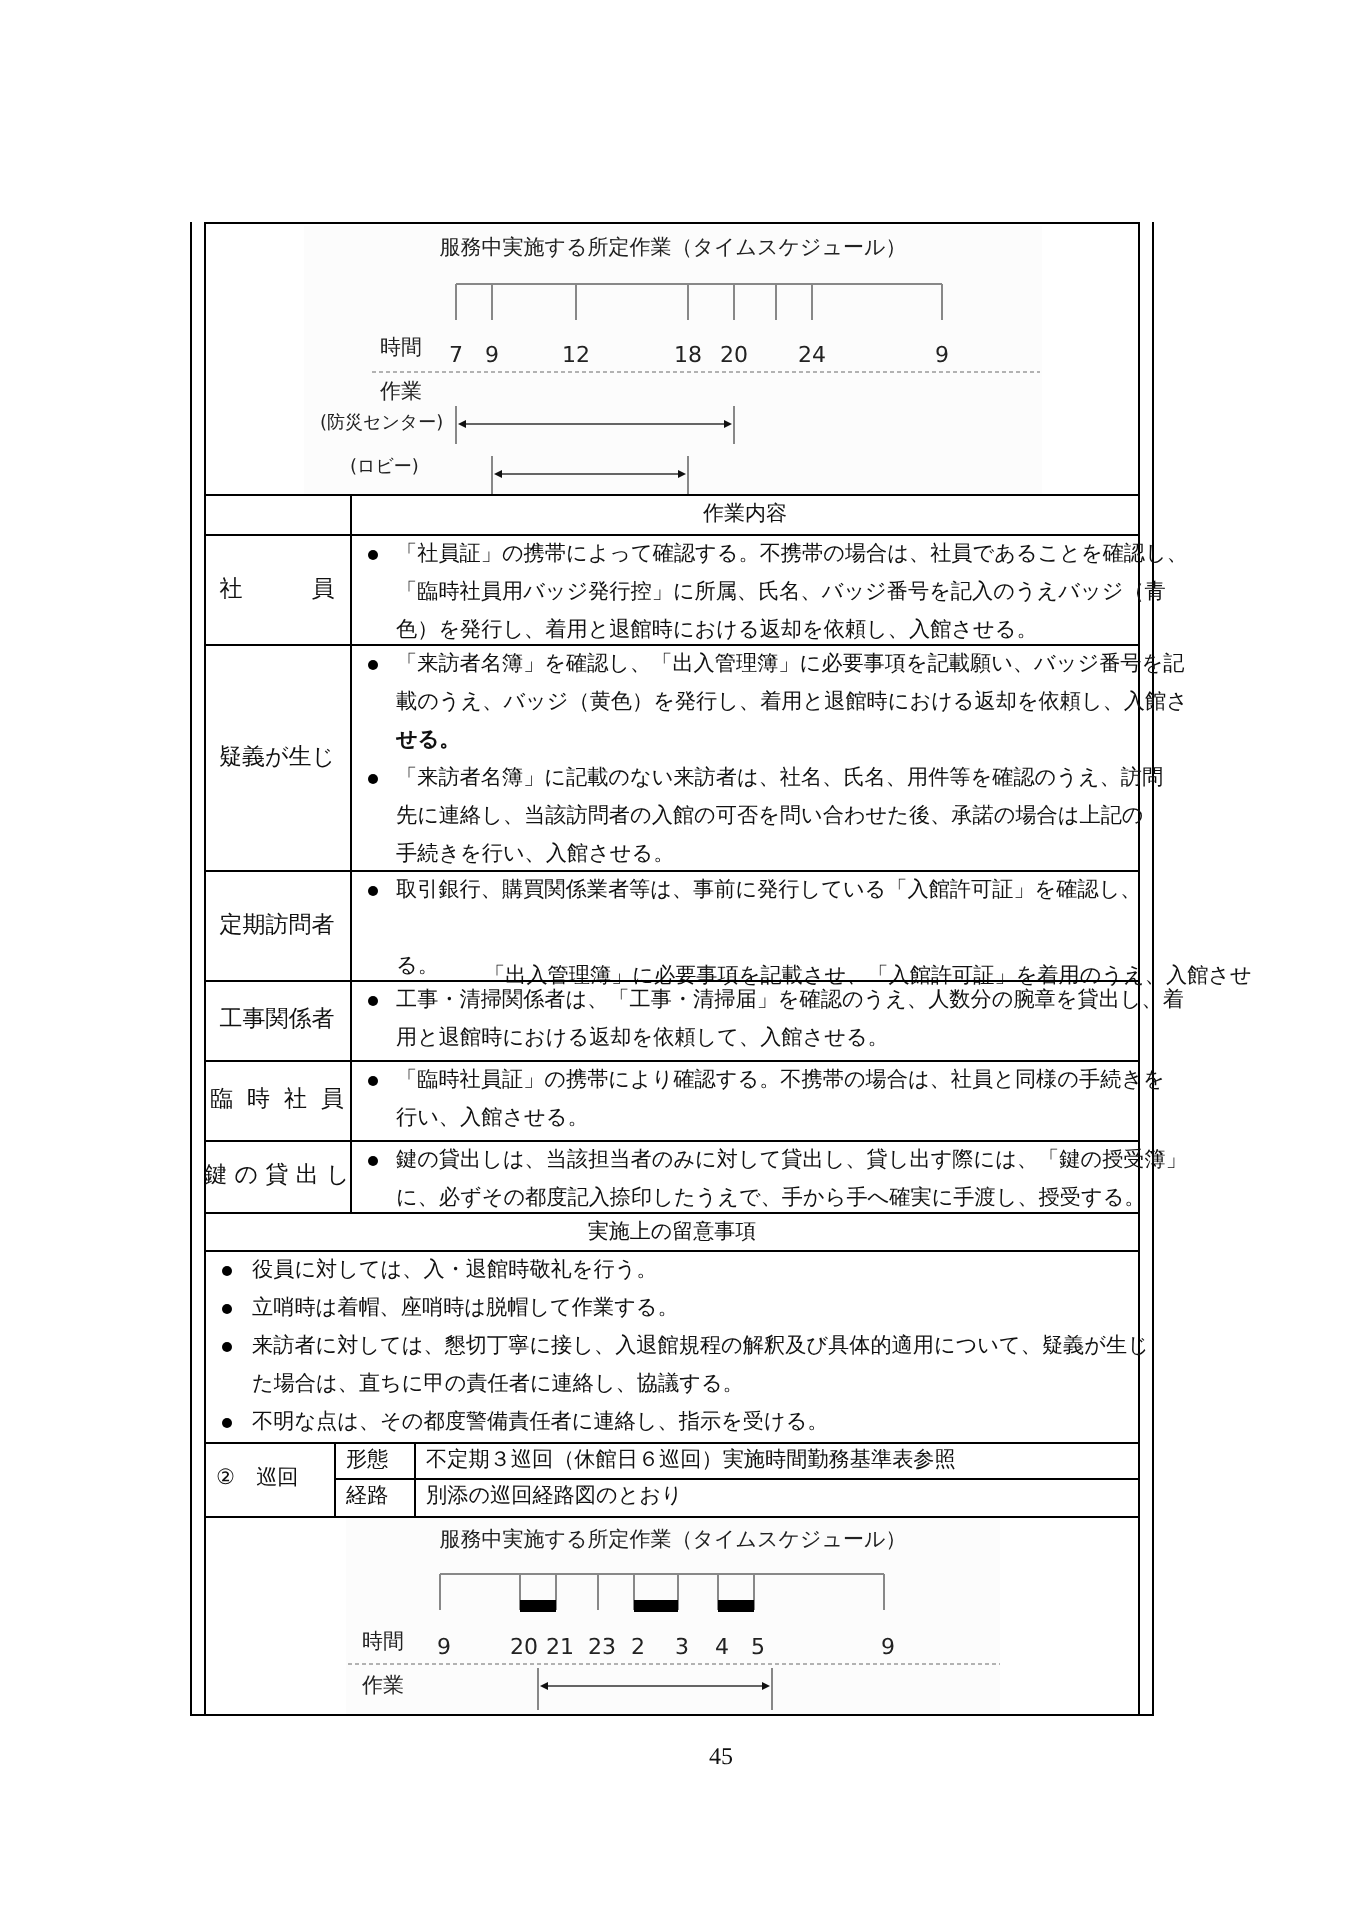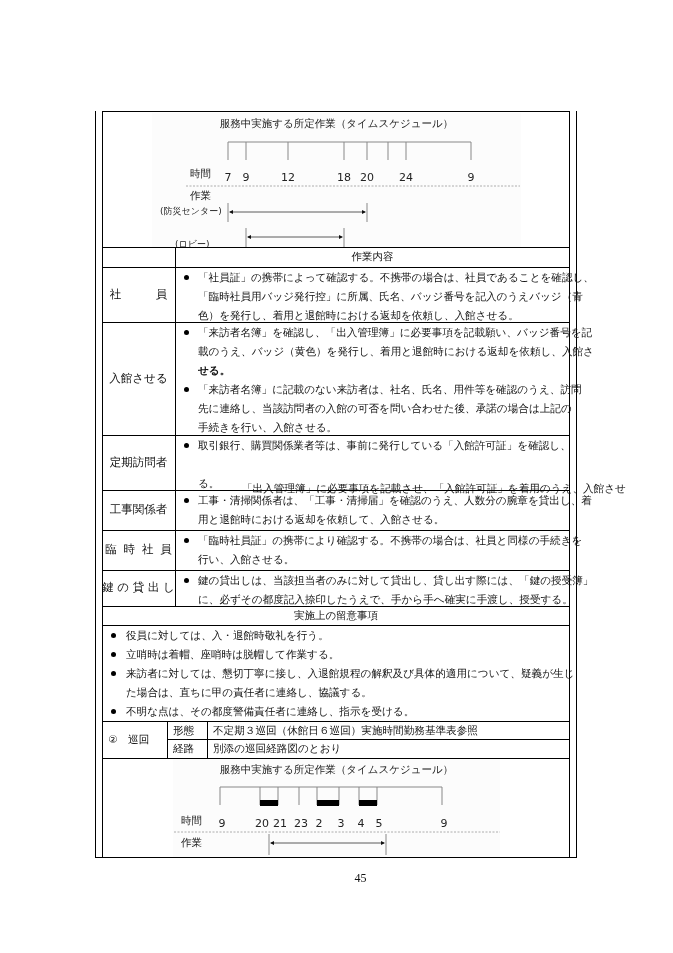--- a/index.html
+++ b/index.html
@@ -55,35 +55,35 @@
     <polygon points="366,212 362,210 362,214" fill="#111"></polygon>
     <line x1="246" y1="228" x2="246" y2="247" stroke="#888" stroke-width="1"></line>
     <line x1="344" y1="228" x2="344" y2="247" stroke="#888" stroke-width="1"></line>
     <line x1="248" y1="237" x2="342" y2="237" stroke="#333" stroke-width="0.8"></line>
     <polygon points="247,237 251,235 251,239" fill="#111"></polygon>
     <polygon points="343,237 339,235 339,239" fill="#111"></polygon>
   </svg>
 <div class="chart-text" style="left:190px;top:167px;font-size:10.5px;">時間</div>
 <div class="chart-text" style="left:190px;top:189px;font-size:10.5px;">作業</div>
 <div class="chart-text" style="left:160px;top:205px;font-size:9px;">(防災センター)</div>
-<div class="chart-text" style="left:175px;top:227px;font-size:9px;margin-top:11px;">(ロビー)</div>
+<div class="chart-text" style="left:175px;top:227px;font-size:9px;">(ロビー)</div>
 
 <div class="hline" style="left:102px;top:247px;width:468px;"></div>
 <div class="vline" style="left:175px;top:247px;height:359px;"></div>
 <div class="cell-label" style="left:175px;width:395px;top:250px;font-size:10.5px;">作業内容</div>
 
 <div id="table-rows">
     <div class="hline" style="left:102px;top:267px;width:468px;"></div>
     <div class="cell-label" style="left:102px;width:73px;top:286.5px;">社　　　員</div>
     <div class="bullet" style="left:184px;top:275px;"></div>
     <div class="txt" style="left:198px;top:268px;">「社員証」の携帯によって確認する。不携帯の場合は、社員であることを確認し、</div>
     <div class="txt" style="left:198px;top:287px;">「臨時社員用バッジ発行控」に所属、氏名、バッジ番号を記入のうえバッジ（青</div>
     <div class="txt" style="left:198px;top:306px;">色）を発行し、着用と退館時における返却を依頼し、入館させる。</div>
     <div class="hline" style="left:102px;top:322px;width:468px;"></div>
-    <div class="cell-label" style="left:102px;width:73px;top:370.5px;">入館させる</div>
+    <div class="cell-label" style="left:102px;width:73px;top:370.5px;">疑義が生じ</div>
     <div class="bullet" style="left:184px;top:330px;"></div>
     <div class="txt" style="left:198px;top:323px;">「来訪者名簿」を確認し、「出入管理簿」に必要事項を記載願い、バッジ番号を記</div>
     <div class="txt" style="left:198px;top:342px;">載のうえ、バッジ（黄色）を発行し、着用と退館時における返却を依頼し、入館さ</div>
     <div class="txt" style="left:198px;top:361px;font-weight:bold;">せる。</div>
     <div class="bullet" style="left:184px;top:387px;"></div>
     <div class="txt" style="left:198px;top:380px;">「来訪者名簿」に記載のない来訪者は、社名、氏名、用件等を確認のうえ、訪問</div>
     <div class="txt" style="left:198px;top:399px;">先に連絡し、当該訪問者の入館の可否を問い合わせた後、承諾の場合は上記の</div>
     <div class="txt" style="left:198px;top:418px;">手続きを行い、入館させる。</div>
     <div class="hline" style="left:102px;top:435px;width:468px;"></div>
     <div class="cell-label" style="left:102px;width:73px;top:454.5px;">定期訪問者</div>

